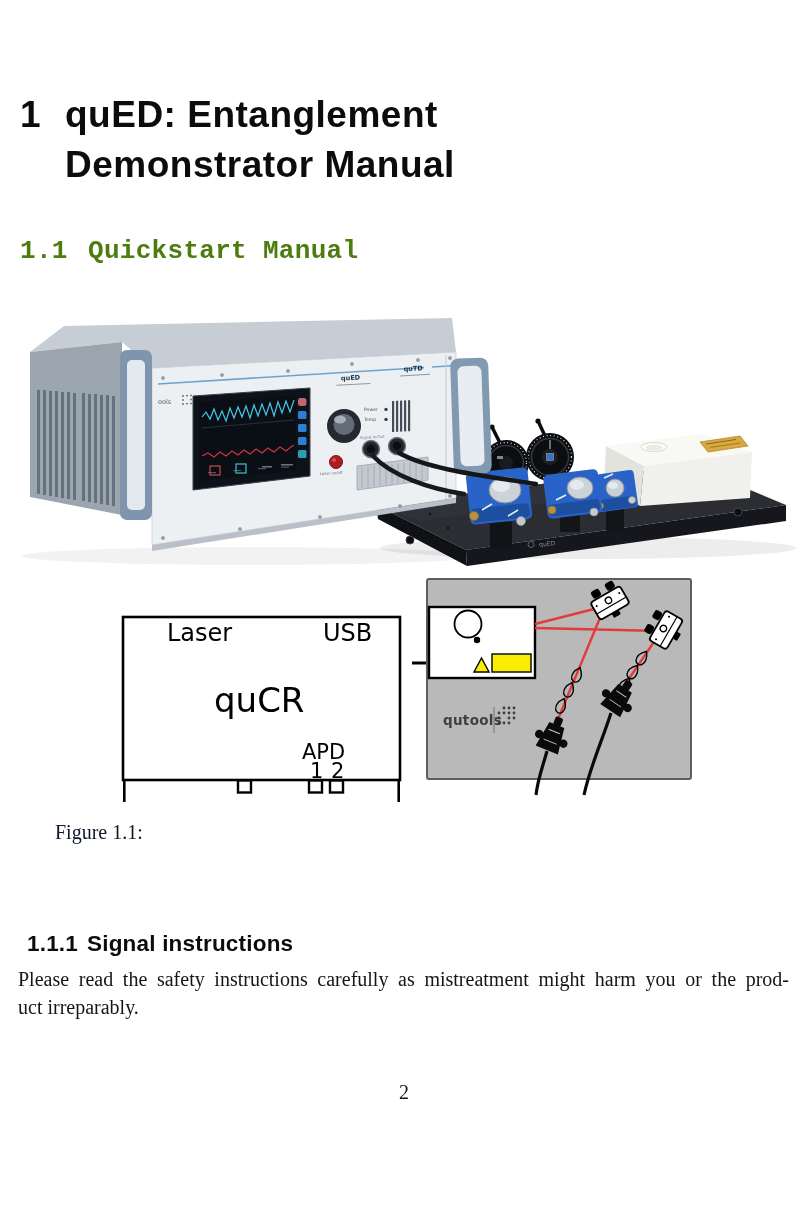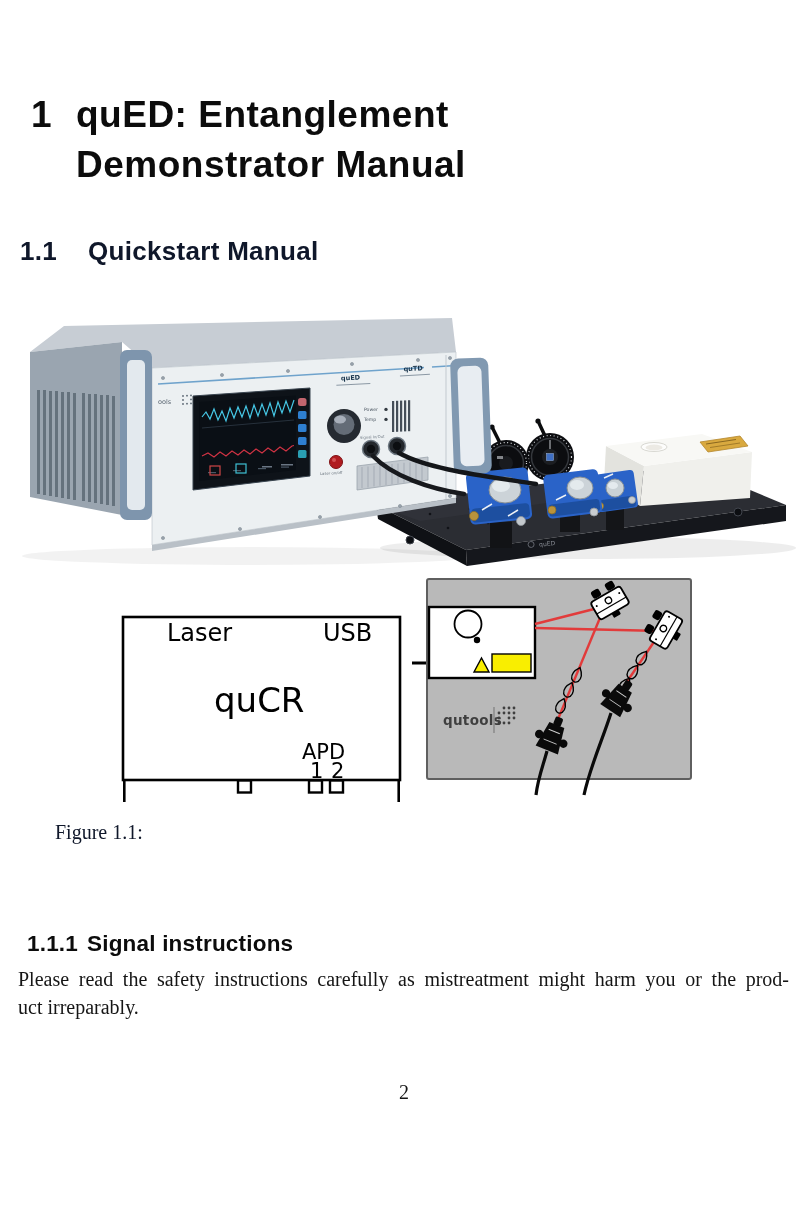--- a/index.html
+++ b/index.html
@@ -3,30 +3,30 @@
 <meta charset="utf-8">
 <style>
   html,body{margin:0;padding:0;background:#888;}
   .page{
     position:relative;width:808px;height:1207px;margin:0 auto;
     background:#ffffff;overflow:hidden;
     font-family:"Liberation Serif",serif;color:#111;
   }
   
   .h-chapter{
-    position:absolute;left:31px;top:90px;
+    position:absolute;left:20px;top:90px;
     font-family:"Liberation Sans",sans-serif;font-weight:bold;
     font-size:37px;line-height:50px;color:#0c0c0c;letter-spacing:.5px;
   }
   .h-chapter .num{display:inline-block;width:45px;}
   .h-chapter .l2{margin-left:45px;}
   .h-section{
     position:absolute;left:20px;top:236px;
-    font-family:Liberation Sans, sans-serif;font-weight:bold;
-    font-size:26px;color:#0f172a;letter-spacing:.3px;
+    font-family:Liberation Mono, monospace;font-weight:bold;
+    font-size:26px;color:#4d7c0f;letter-spacing:.3px;
   }
   .h-section .num{display:inline-block;width:68px;}
   .h-subsection{
     position:absolute;left:18px;top:931px;
     font-family:"Liberation Sans",sans-serif;font-weight:bold;
     font-size:22.5px;color:#0c0c0c;letter-spacing:.2px;
   }
   .h-subsection .num{display:inline-block;width:69px;text-align:center;}
   .figure-photo{position:absolute;left:0;top:300px;width:808px;height:278px;}
   .figure-schematic{position:absolute;left:0;top:575px;width:808px;height:235px;}

